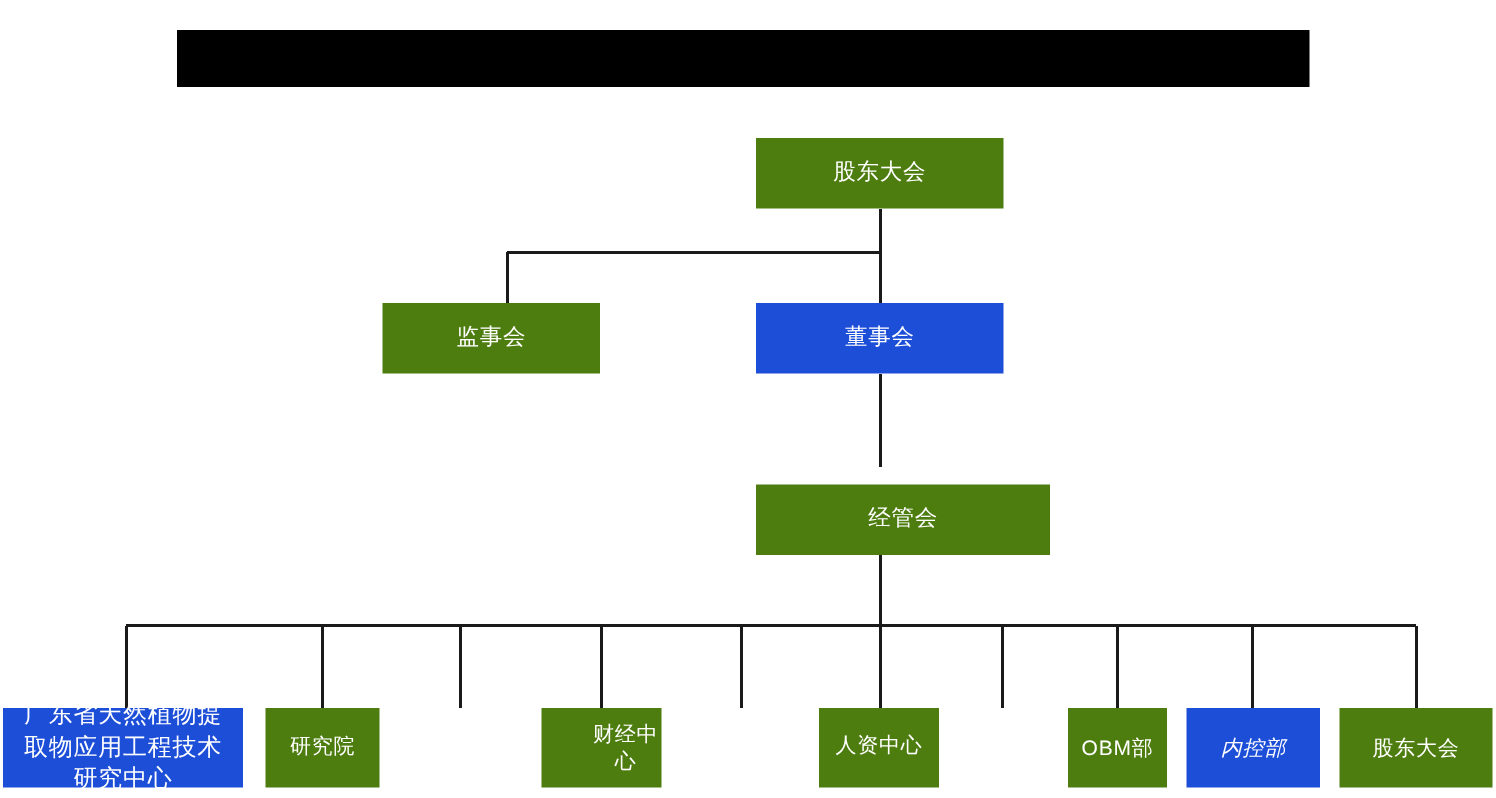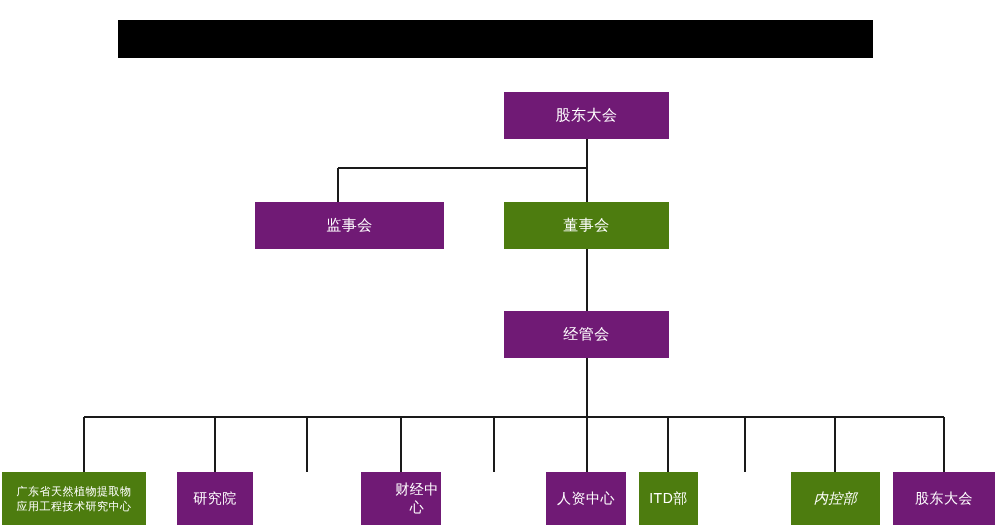--- a/index.html
+++ b/index.html
@@ -47,36 +47,36 @@
     box-sizing: border-box;
     display: flex;
     align-items: center;
     justify-content: center;
     text-align: center;
     color: #ffffff;
     line-height: 1.22;
     letter-spacing: 0.5px;
     z-index: 2;
   }
-  .node.dark  { background: #701a75; }
-  .node.light { background: #4d7c0f; }
+  .node.dark  { background: #4d7c0f; }
+  .node.light { background: #1d4ed8; }
 
   
   .n-shareholders { left: 504px; top: 92px;  width: 165px; height: 47px; font-size: 15px; }
-  .n-supervisors  { left: 255px; top: 202px; width: 189px; height: 47px; font-size: 15px; }
+  .n-supervisors  { left: 255px; top: 202px; width: 145px; height: 47px; font-size: 15px; }
   .n-directors    { left: 504px; top: 202px; width: 165px; height: 47px; font-size: 15px; }
-  .n-management   { left: 504px; top: 311px; width: 165px; height: 47px; font-size: 15px; }
+  .n-management   { left: 504px; top: 323px; width: 196px; height: 47px; font-size: 15px; }
 
   .bottom-node { top: 472px; height: 53px; font-size: 14px; }
-  .b-0  { left: 2px;   width: 144px; font-size: 11px; padding: 0 12px; line-height: 1.35; }
+  .b-0  { left: 2px;   width: 160px; font-size: 16px; padding: 0 12px; line-height: 1.35; }
   .b-1  { left: 177px; width: 76px; font-family: Liberation Serif, serif;  }
   .b-2  { left: 267px; width: 80px;  }
   .b-3  { left: 361px; width: 80px; padding-left: 32px;  }
   .b-4  { left: 455px; width: 80px;  }
-  .b-5  { left: 546px; width: 80px;  }
+  .b-5  { left: 546px; width: 80px; font-family: Liberation Mono, monospace;  }
   .b-6  { left: 639px; width: 59px;  }
   .b-7  { left: 712px; width: 66px;  }
   .b-8  { left: 791px; width: 89px; font-style: italic;  }
   .b-9  { left: 893px; width: 102px; }
 </style>
 </head>
 <body>
 
 <div id="org-chart">
 
@@ -113,17 +113,17 @@
 
   <div class="node dark n-supervisors">监事会</div>
   <div class="node light n-directors">董事会</div>
 
   <div class="node dark n-management">经管会</div>
 
   <div class="node light bottom-node b-0">广东省天然植物提取物应用工程技术研究中心</div>
   <div class="node dark bottom-node b-1">研究院</div>
   <div class="node dark bottom-node b-3">财经中心</div>
   <div class="node dark bottom-node b-5">人资中心</div>
-  <div class="node light bottom-node b-6">ITD部</div>
+  <div class="node dark bottom-node b-7">OBM部</div>
   <div class="node light bottom-node b-8">内控部</div>
   <div class="node dark bottom-node b-9">股东大会</div>
 
 </div>
 
 </body></html>

